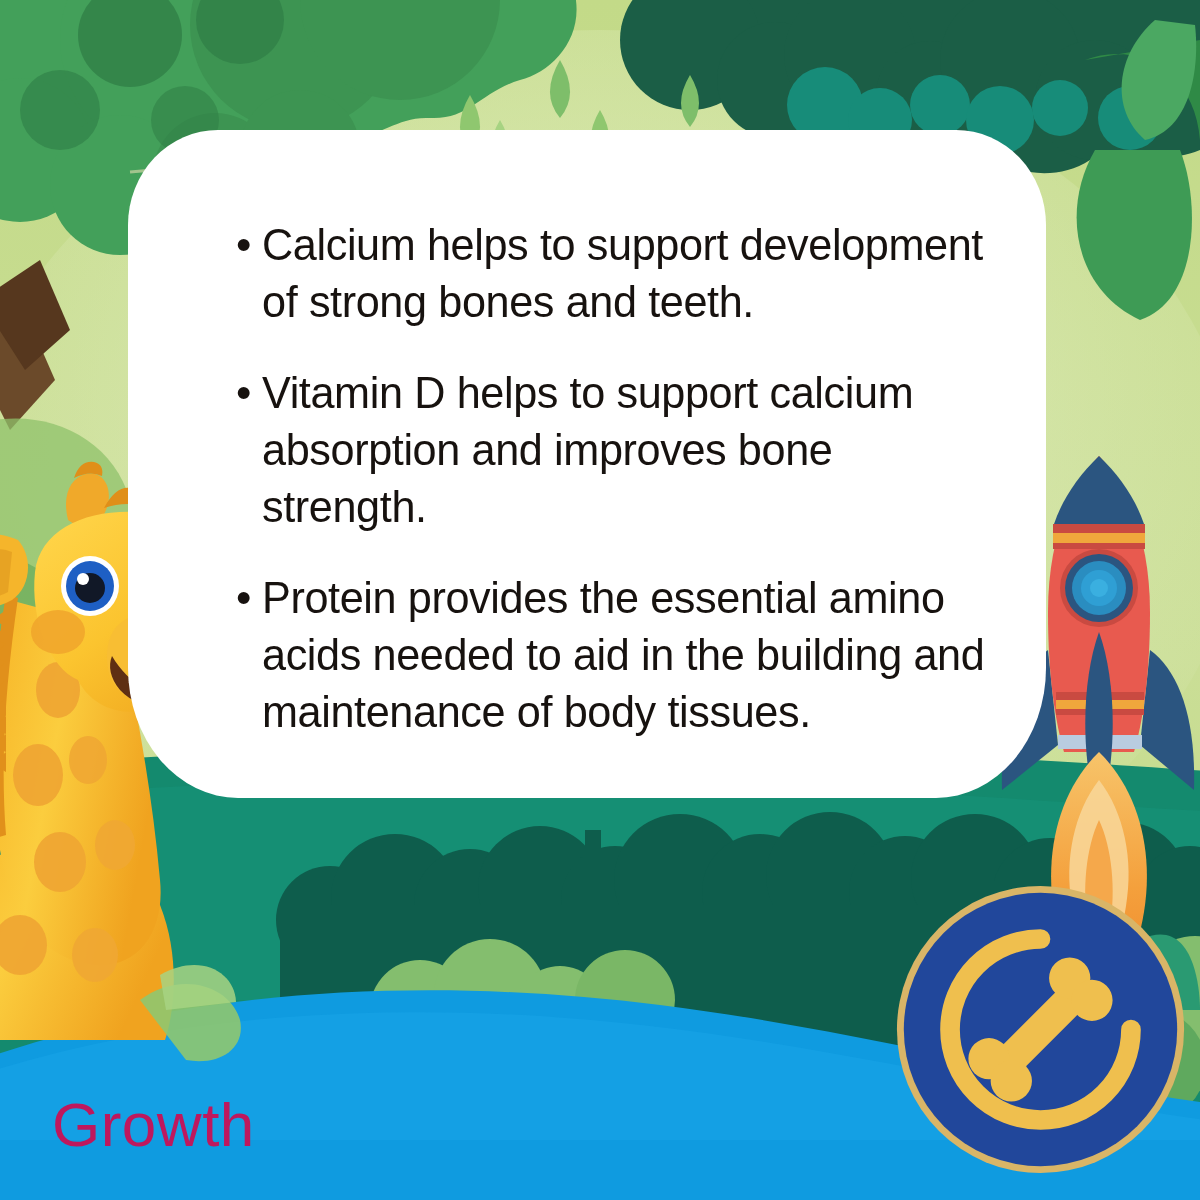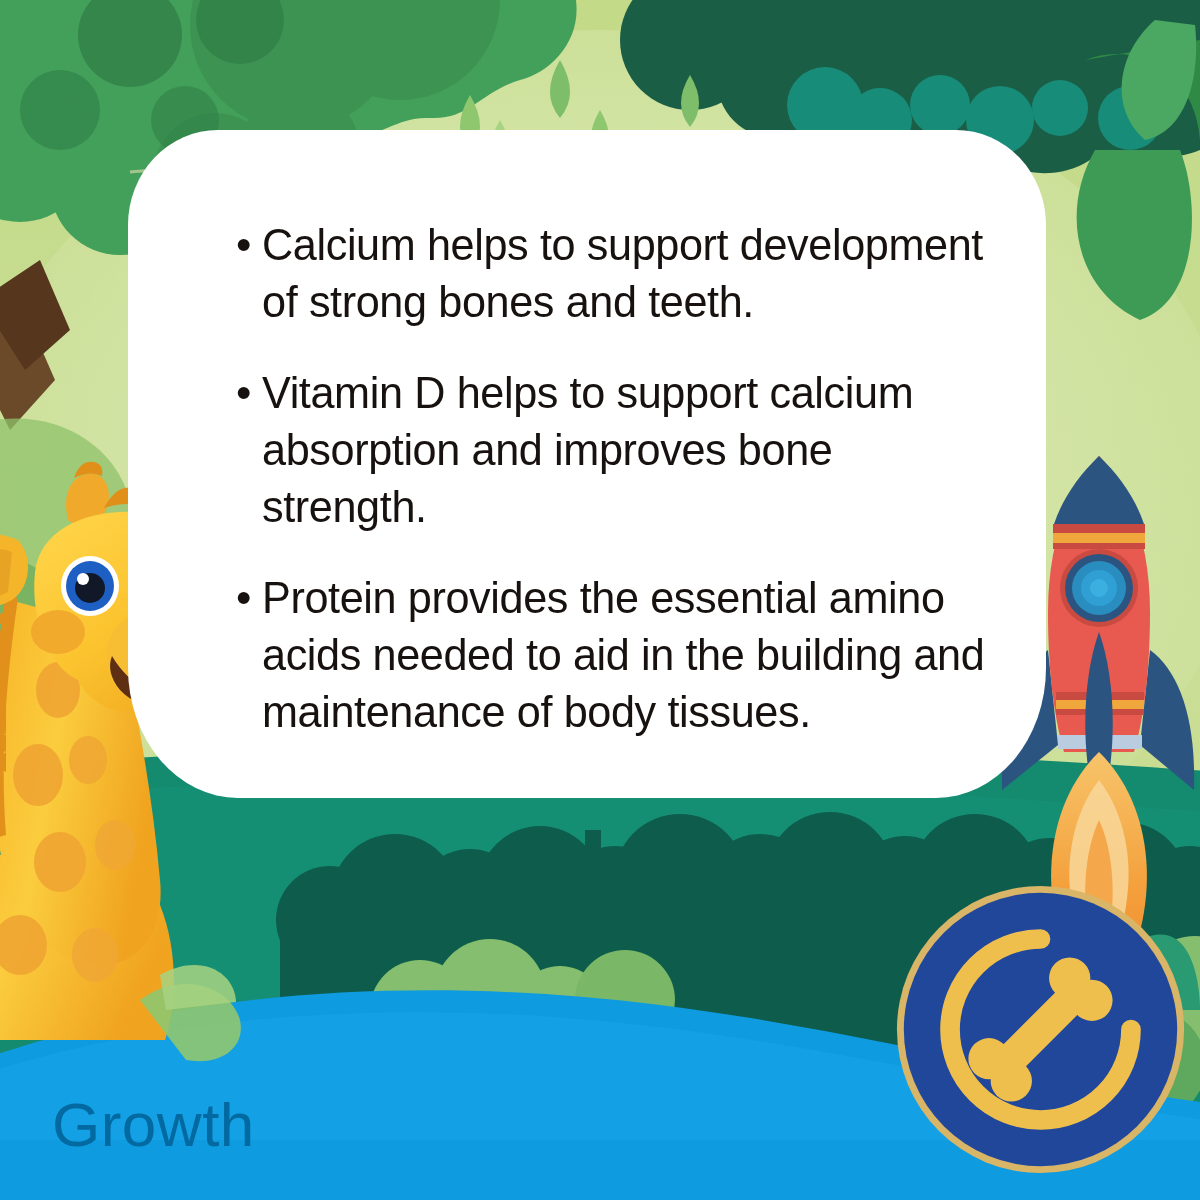--- a/index.html
+++ b/index.html
@@ -56,21 +56,21 @@
     transform-origin:left center;
   }
 
   
   .title-wrap {
     position:absolute;
     left:52px; bottom:42px;
     z-index:9;
   }
   .title-wrap .title {
-    color:#0369a1;
+    color:#be185d;
     font-size:62px;
     line-height:66px;
     letter-spacing:0.5px;
   }
 
   
   .badge {
     position:absolute;
     left:893px; top:882px;
     width:295px; height:295px;

